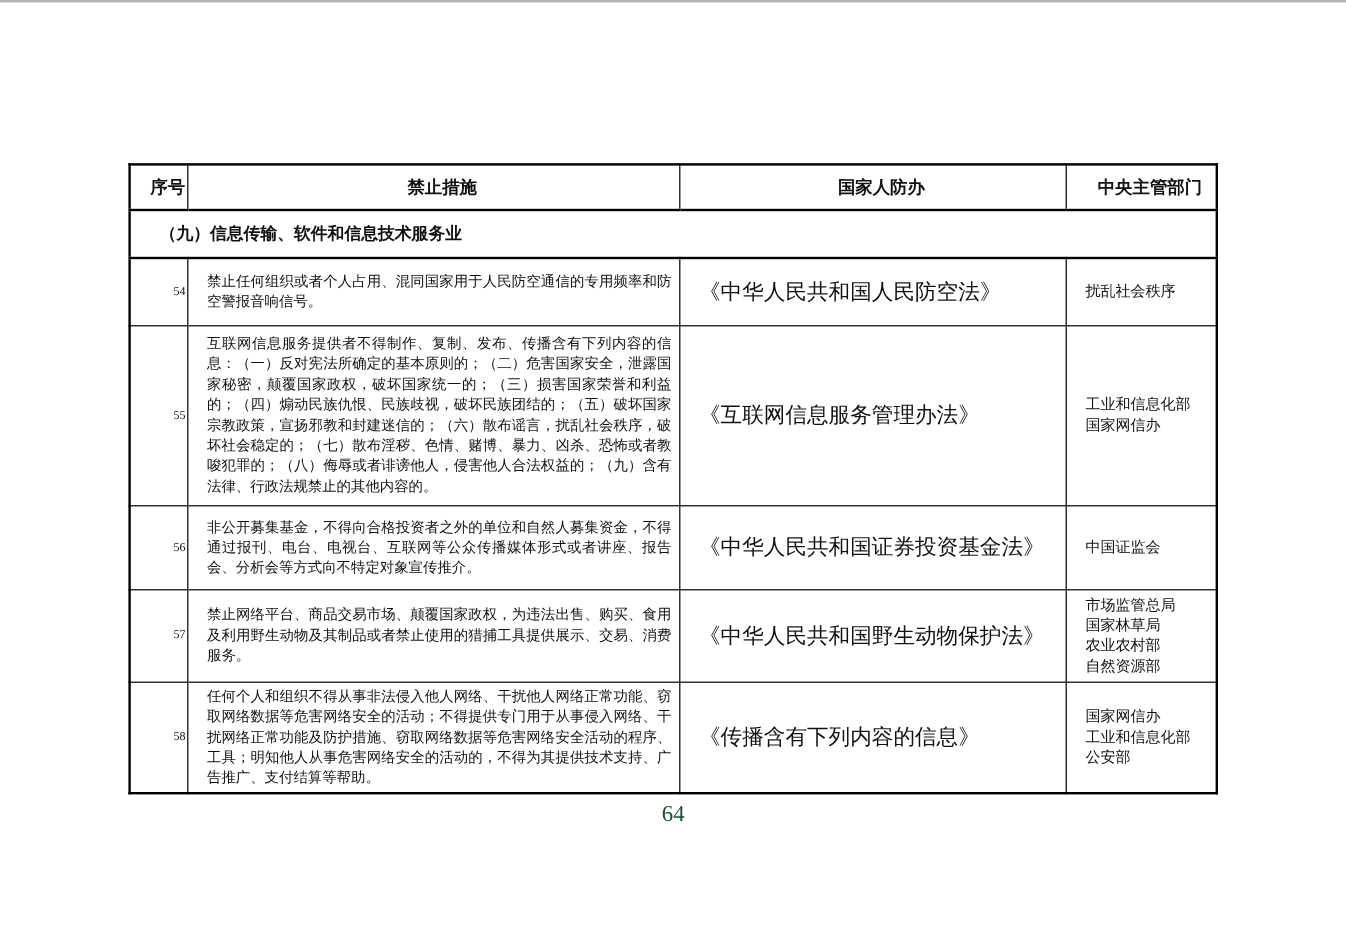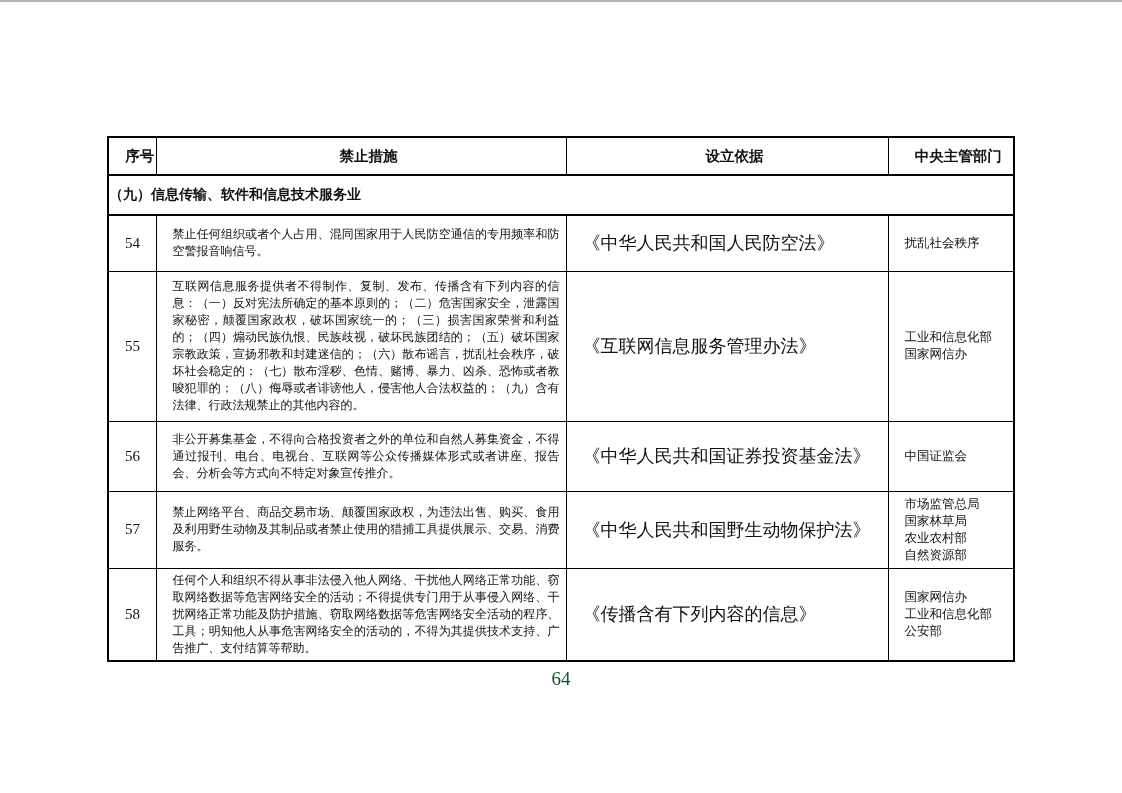--- a/index.html
+++ b/index.html
@@ -43,26 +43,26 @@
     height: 34px;
     text-align: center;
     font-weight: bold;
     font-size: 14.5px;
     border-bottom-width: 2px;
   }
   .section-row td {
     height: 36px;
     font-weight: bold;
     font-size: 14px;
-    padding-left: 0;
+    padding-left: 24px;
     border-bottom-width: 2px;
   }
   .cell-no {
-    text-align: left;
-    font-size: 15px;
+    text-align: right;
+    font-size: 10px;
   }
   .cell-measure {
     font-size: 12px;
     line-height: 17px;
     padding: 3px 6px 3px 7px;
     text-align: justify;
   }
   .cell-basis {
     font-size: 18px;
     padding-left: 8px;
@@ -98,21 +98,21 @@
   <colgroup>
     <col style="width:48px">
     <col style="width:410px">
     <col style="width:322px">
     <col style="width:126px">
   </colgroup>
   <tbody>
     <tr class="header-row">
       <th>序号</th>
       <th>禁止措施</th>
-      <th>设立依据</th>
+      <th>国家人防办</th>
       <th>中央主管部门</th>
     </tr>
     <tr class="section-row">
       <td colspan="4">（九）信息传输、软件和信息技术服务业</td>
     </tr>
     <tr class="row-54">
       <td class="cell-no">54</td>
       <td class="cell-measure">禁止任何组织或者个人占用、混同国家用于人民防空通信的专用频率和防空警报音响信号。</td>
       <td class="cell-basis">《中华人民共和国人民防空法》</td>
       <td class="cell-dept">扰乱社会秩序</td>

